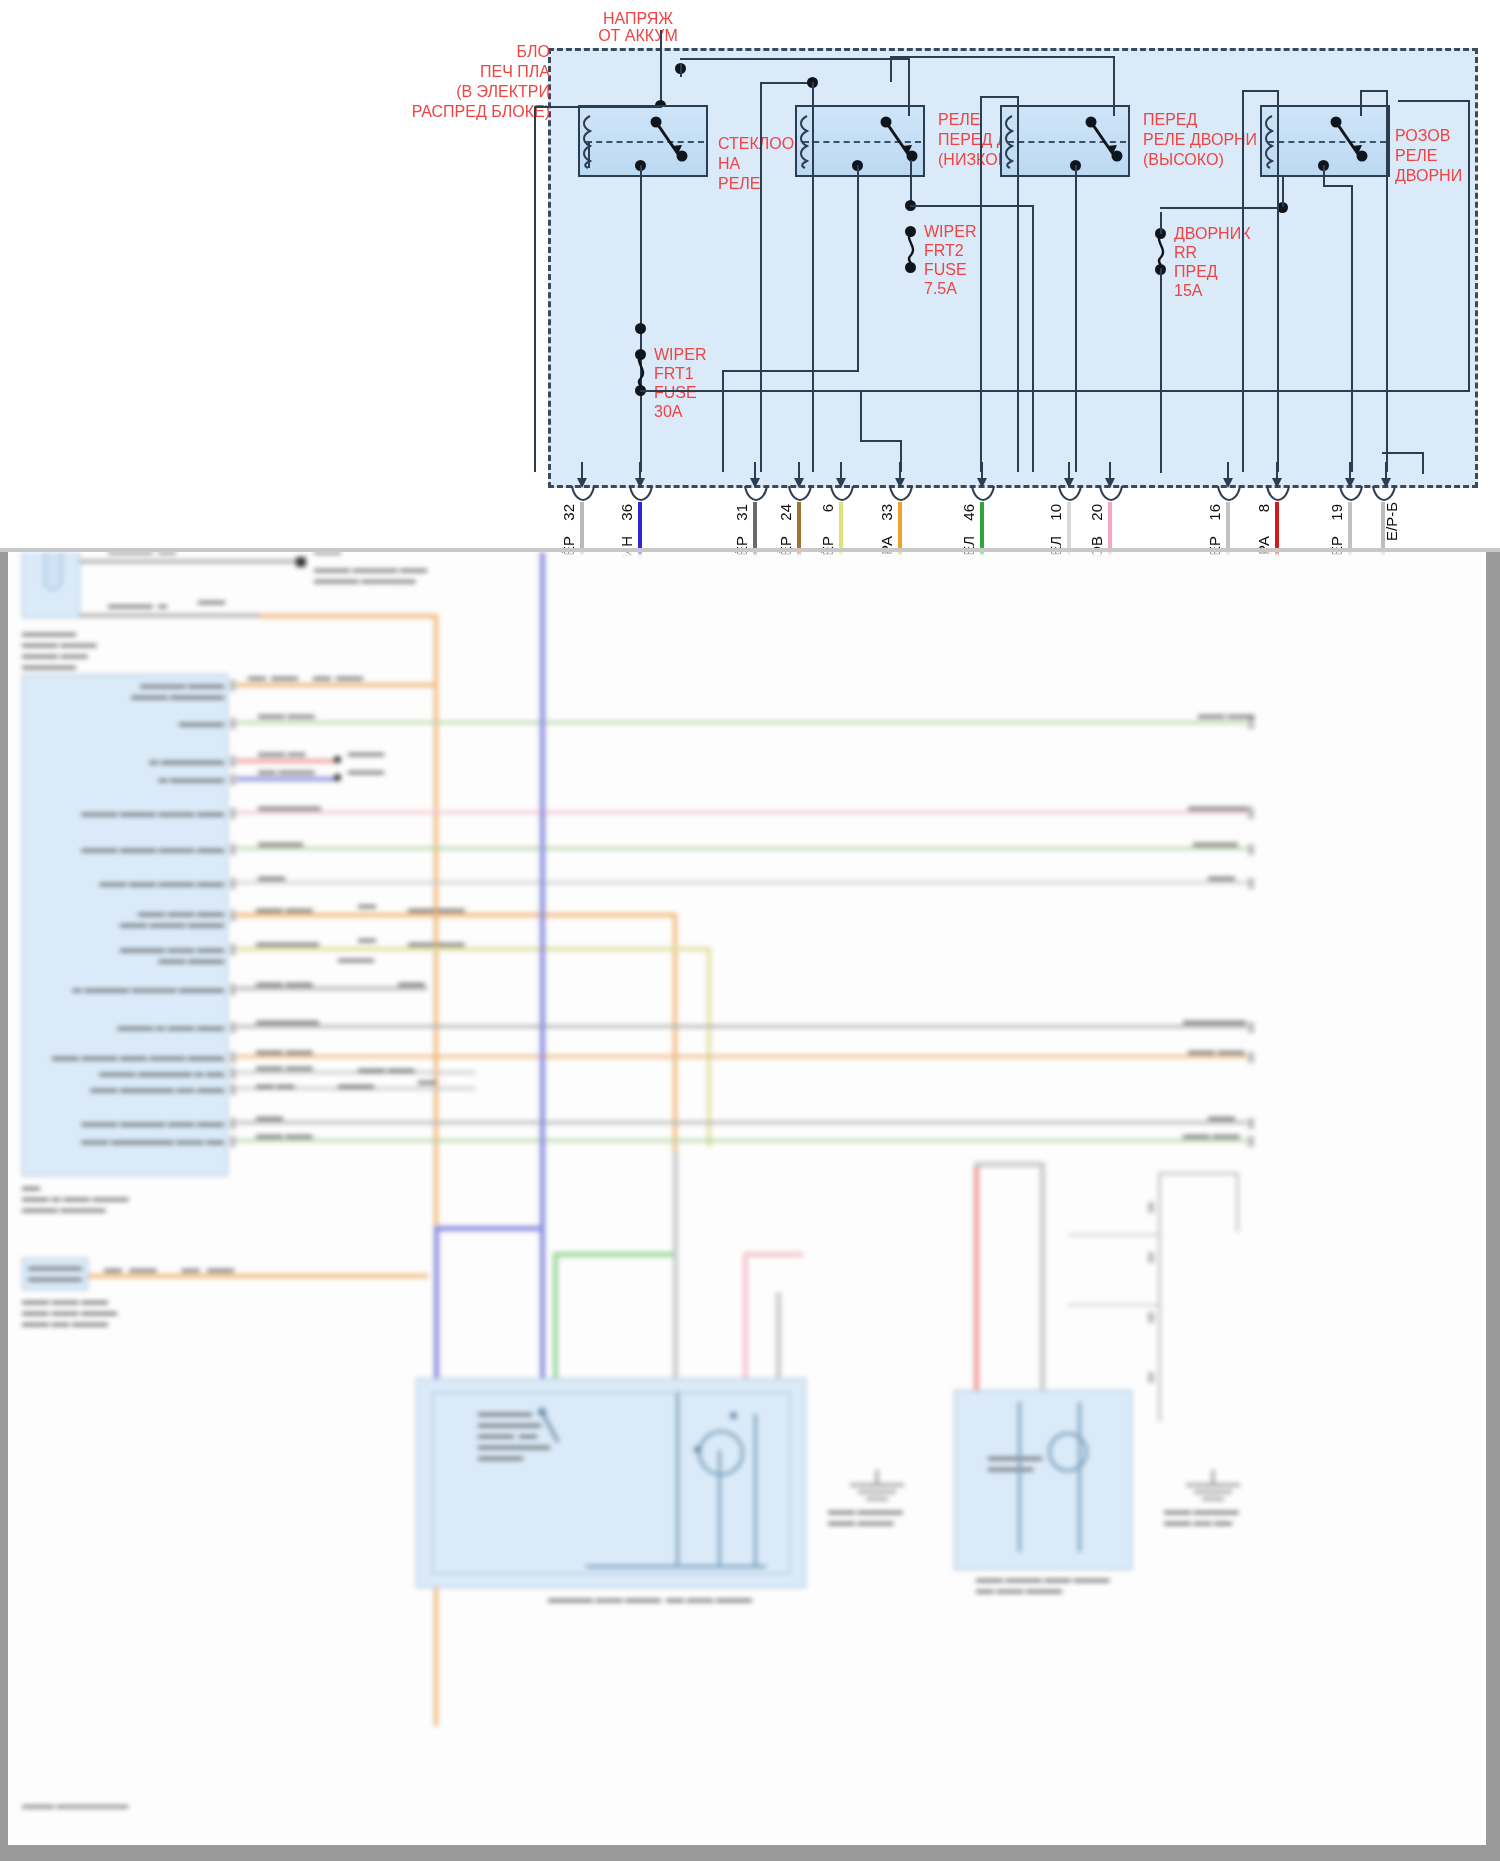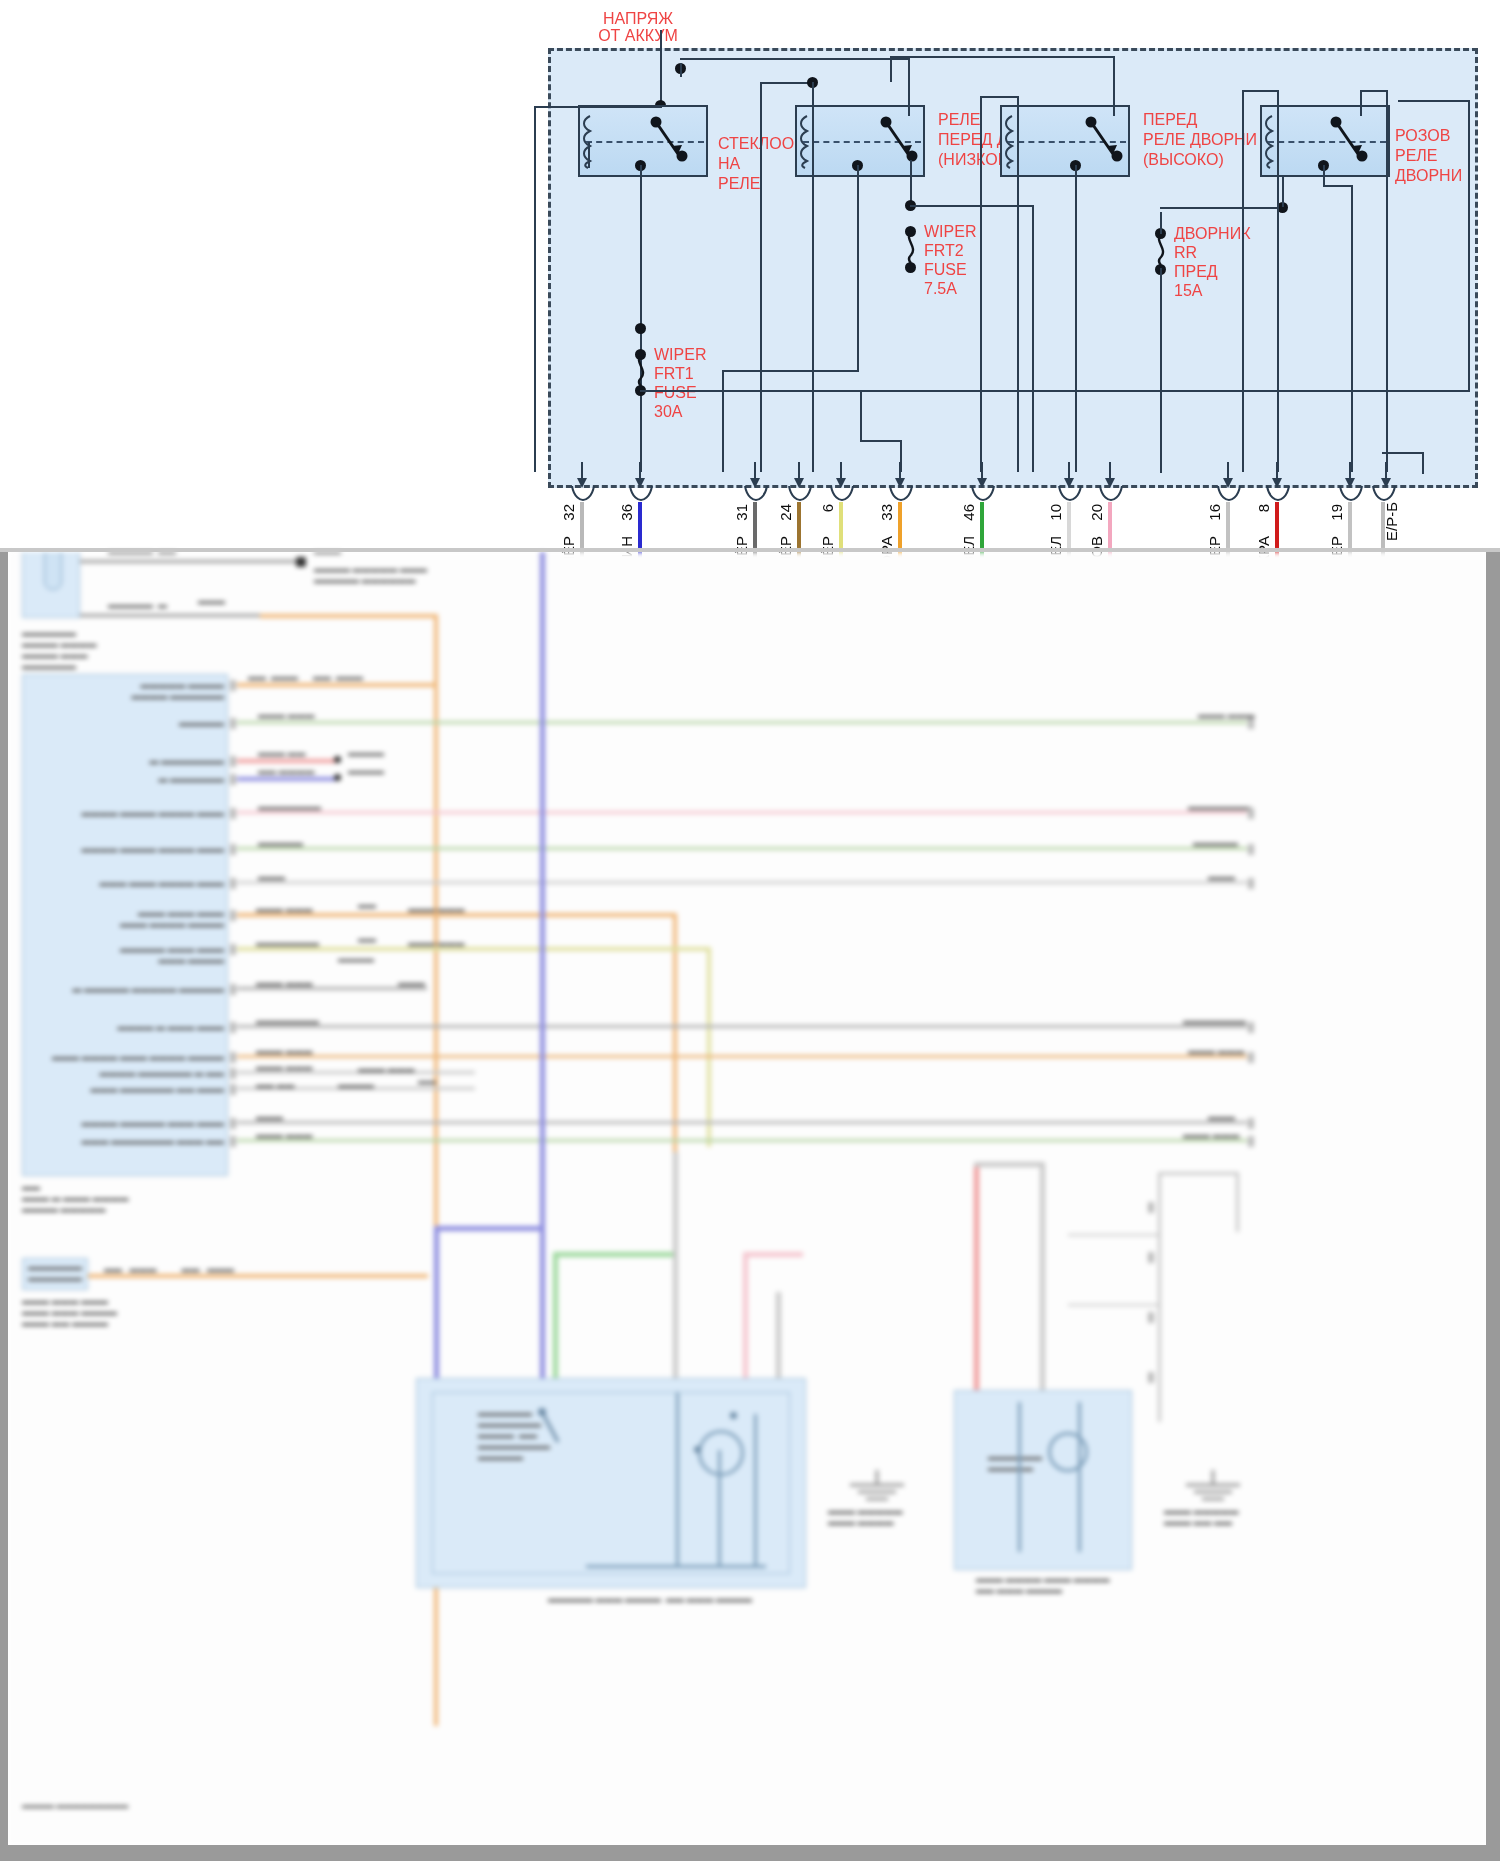--- a/index.html
+++ b/index.html
@@ -53,20 +53,24 @@
 
 <div id="page">
 
   <div class="sch">
 
     <div class="lbl" style="left:578px;top:10px;text-align:center;width:120px;font-size:16px;">НАПРЯЖ
 ОТ АККУМ</div>
 
     <div class="jbox"></div>
 
+    <div class="lbl r" style="left:340px;top:42px;width:210px;font-size:16px;line-height:20px;">БЛО
+ПЕЧ ПЛА
+(В ЭЛЕКТРИ
+РАСПРЕД БЛОКЕ)</div>
 
     <div class="wire wv" style="left:660px;top:30px;height:76px;"></div>
     <div class="dot" style="left:655px;top:100px;"></div>
     <div class="wire wv" style="left:660px;top:106px;height:40px;"></div>
 
     <div class="relay" style="left:578px;top:105px;width:130px;height:72px;"></div>
     <div class="coil" style="left:582px;top:114px;">
       <svg width="14" height="56" viewBox="0 0 14 56">
         <path d="M8 2 C0 6,0 13,8 17 C0 21,0 28,8 32 C0 36,0 43,8 47 C2 50,2 52,6 54" fill="none" stroke="#2b3d50" stroke-width="2"></path>
       </svg>

